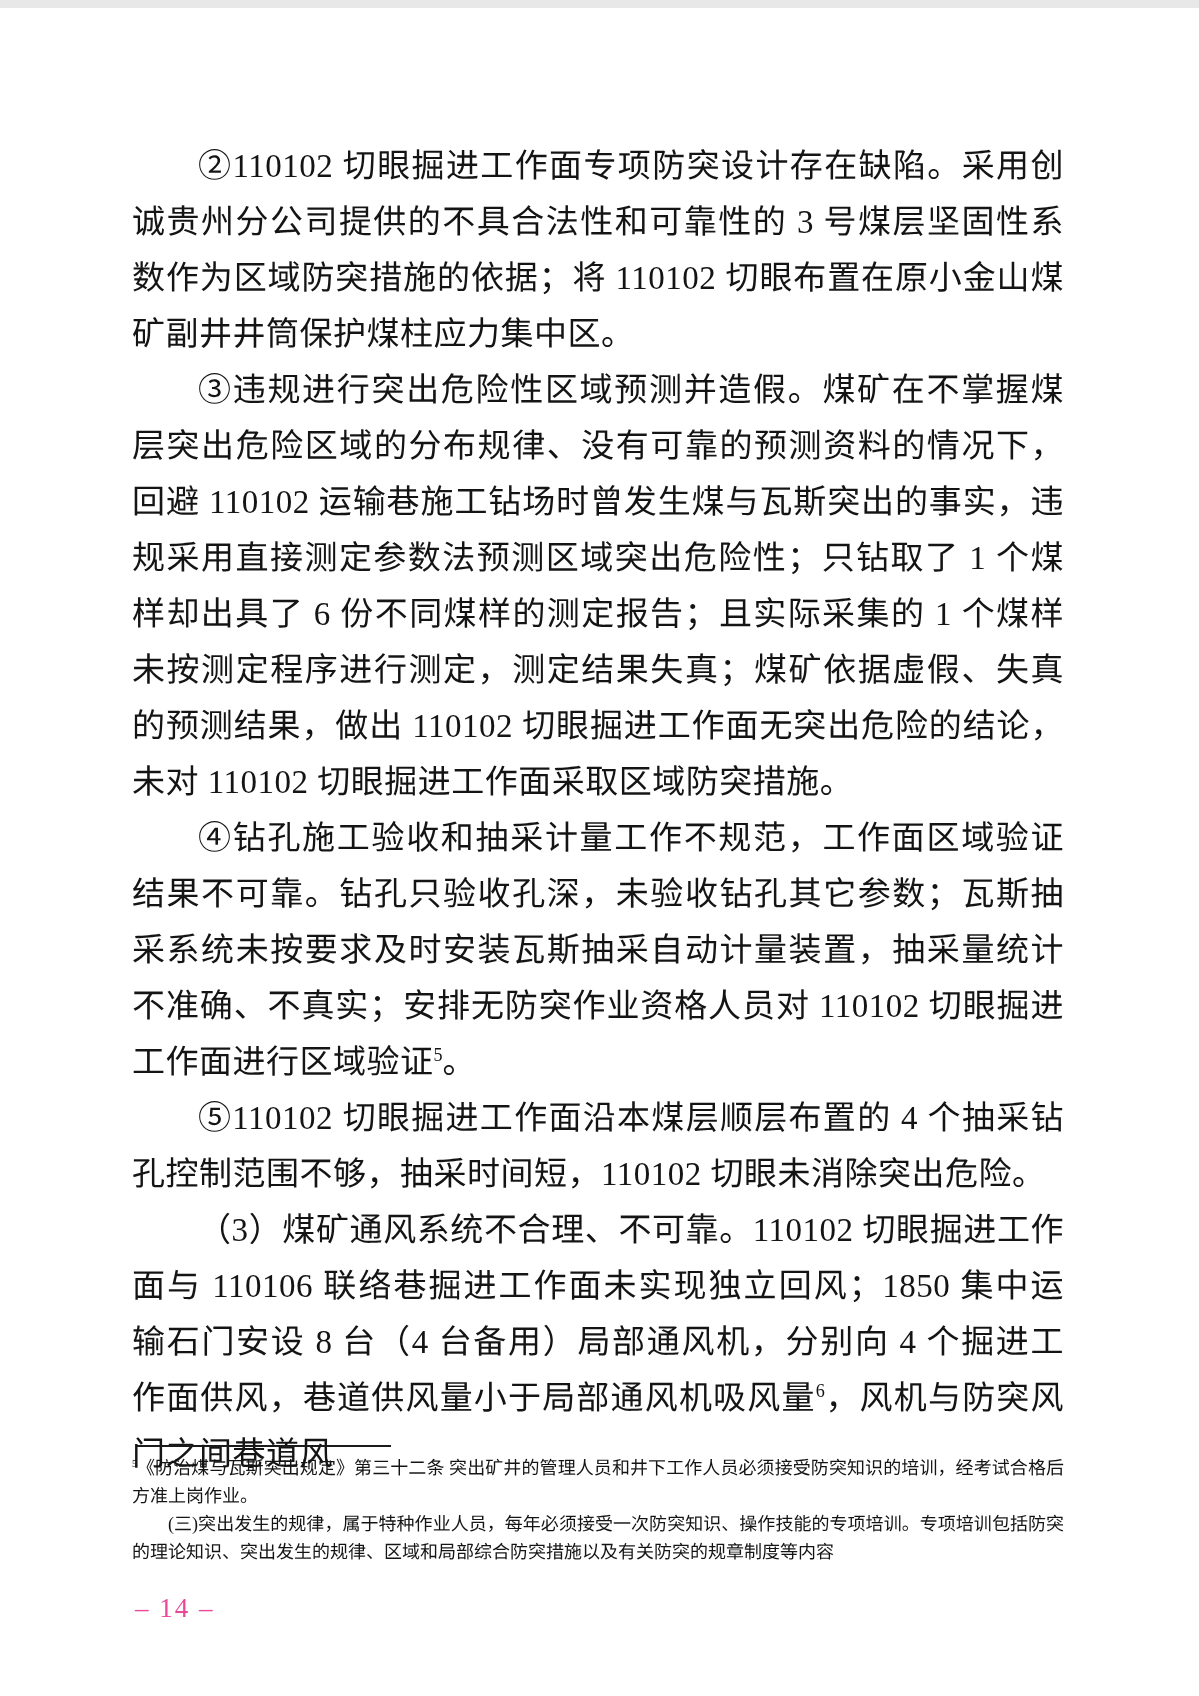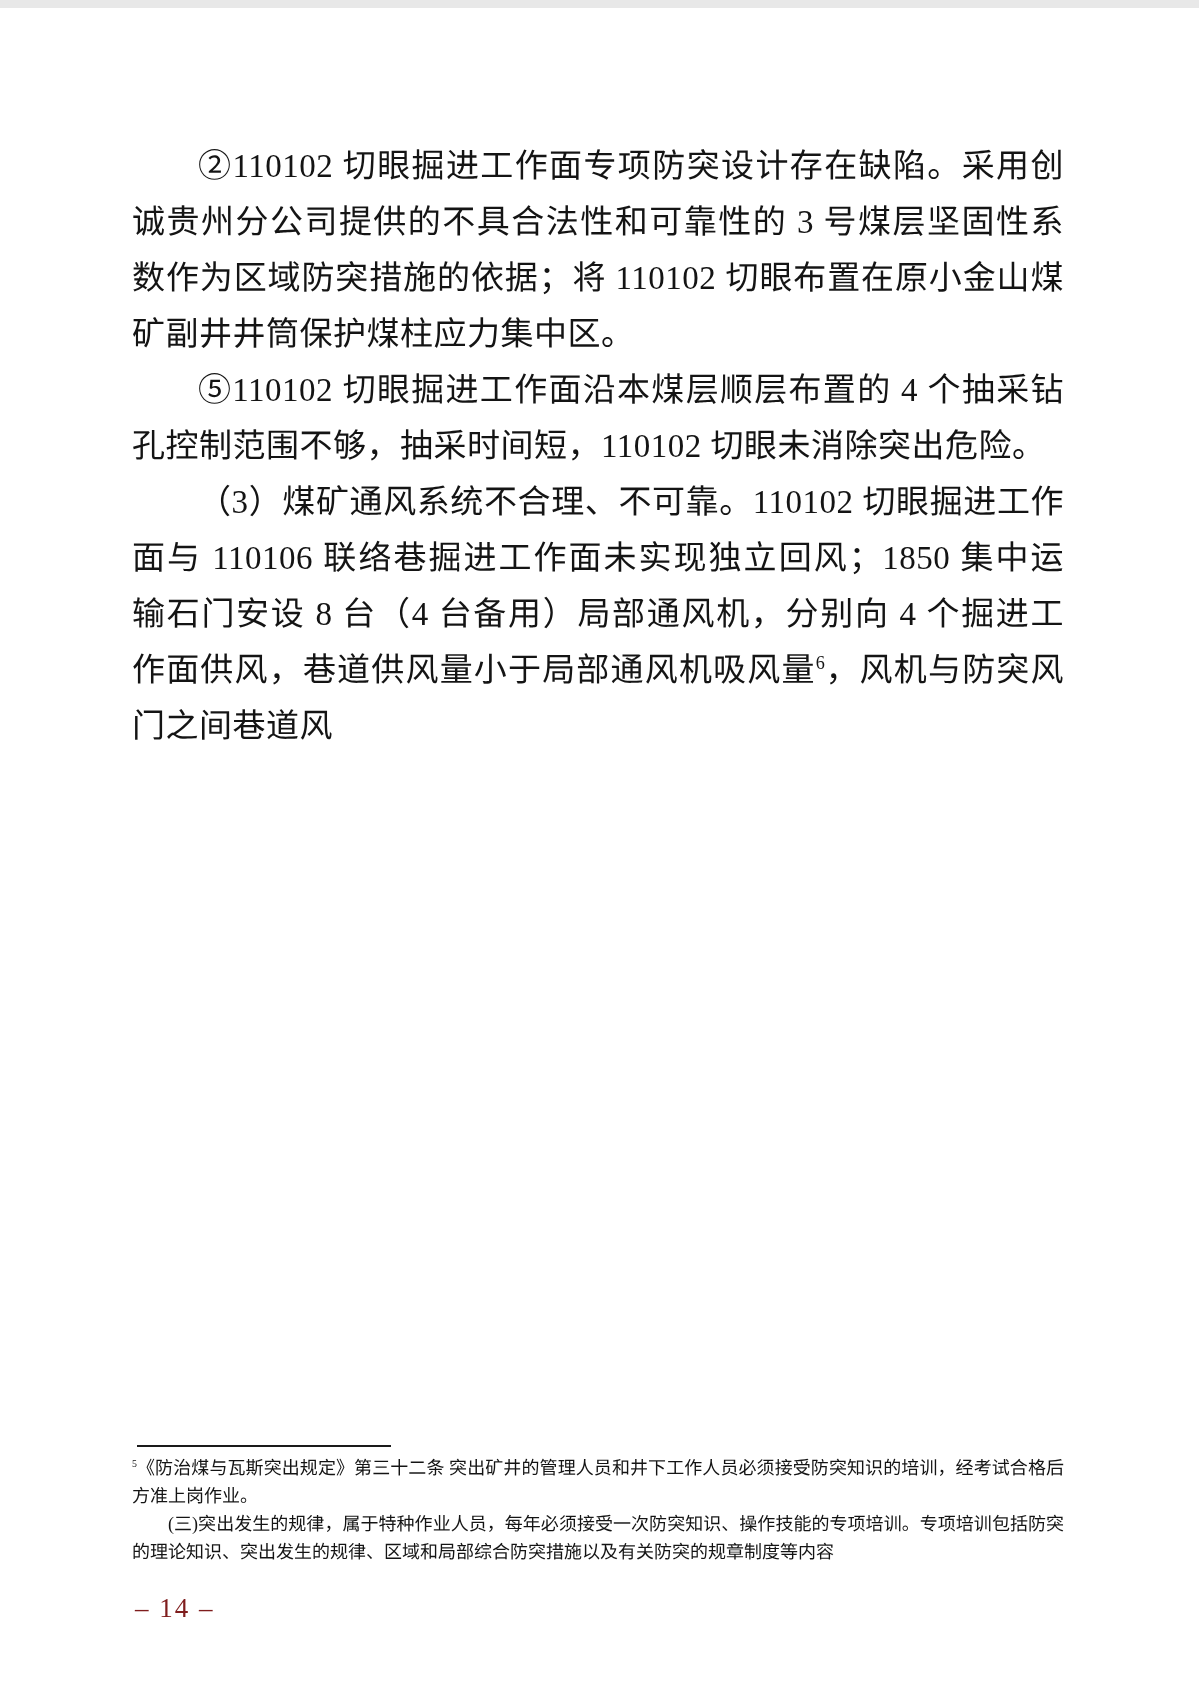--- a/index.html
+++ b/index.html
@@ -64,30 +64,32 @@
   }
   .footnotes p.fn.fn-indent {
     text-indent: 2em;
   }
   .page-number {
     position: absolute;
     left: 135px;
     top: 1584px;
     font-size: 27px;
     line-height: 32px;
-    color: #7f1d1d;
+    color: #ec4899;
     letter-spacing: 2px;
   }
 </style>
 </head>
 <body>
 
 <div class="page">
   <main class="body-text" id="body-root">
       <p class="para">②110102 切眼掘进工作面专项防突设计存在缺陷。采用创诚贵州分公司提供的不具合法性和可靠性的 3 号煤层坚固性系数作为区域防突措施的依据；将 110102 切眼布置在原小金山煤矿副井井筒保护煤柱应力集中区。</p>
+      <p class="para">③违规进行突出危险性区域预测并造假。煤矿在不掌握煤层突出危险区域的分布规律、没有可靠的预测资料的情况下，回避 110102 运输巷施工钻场时曾发生煤与瓦斯突出的事实，违规采用直接测定参数法预测区域突出危险性；只钻取了 1 个煤样却出具了 6 份不同煤样的测定报告；且实际采集的 1 个煤样未按测定程序进行测定，测定结果失真；煤矿依据虚假、失真的预测结果，做出 110102 切眼掘进工作面无突出危险的结论，未对 110102 切眼掘进工作面采取区域防突措施。</p>
+      <p class="para">④钻孔施工验收和抽采计量工作不规范，工作面区域验证结果不可靠。钻孔只验收孔深，未验收钻孔其它参数；瓦斯抽采系统未按要求及时安装瓦斯抽采自动计量装置，抽采量统计不准确、不真实；安排无防突作业资格人员对 110102 切眼掘进工作面进行区域验证<sup class="fn-ref">5</sup>。</p>
       <p class="para">⑤110102 切眼掘进工作面沿本煤层顺层布置的 4 个抽采钻孔控制范围不够，抽采时间短，110102 切眼未消除突出危险。</p>
       <p class="para">（3）煤矿通风系统不合理、不可靠。110102 切眼掘进工作面与 110106 联络巷掘进工作面未实现独立回风；1850 集中运输石门安设 8 台（4 台备用）局部通风机，分别向 4 个掘进工作面供风，巷道供风量小于局部通风机吸风量<sup class="fn-ref">6</sup>，风机与防突风门之间巷道风</p>
     </main>
   <hr class="fn-sep">
   <section class="footnotes" id="fn-root">
       <p class="fn"><sup class="fn-ref">5</sup>《防治煤与瓦斯突出规定》第三十二条 突出矿井的管理人员和井下工作人员必须接受防突知识的培训，经考试合格后方准上岗作业。</p>
       <p class="fn fn-indent">(三)突出发生的规律，属于特种作业人员，每年必须接受一次防突知识、操作技能的专项培训。专项培训包括防突的理论知识、突出发生的规律、区域和局部综合防突措施以及有关防突的规章制度等内容</p>
     </section>
   <div class="page-number">– 14 –</div>
 </div>

